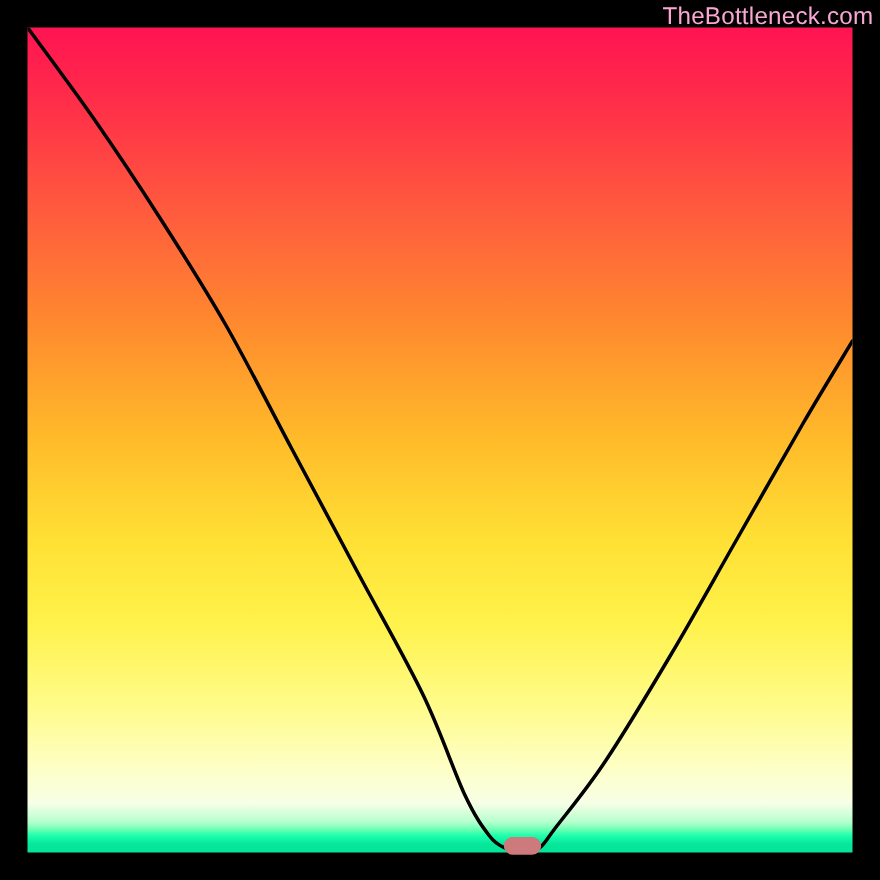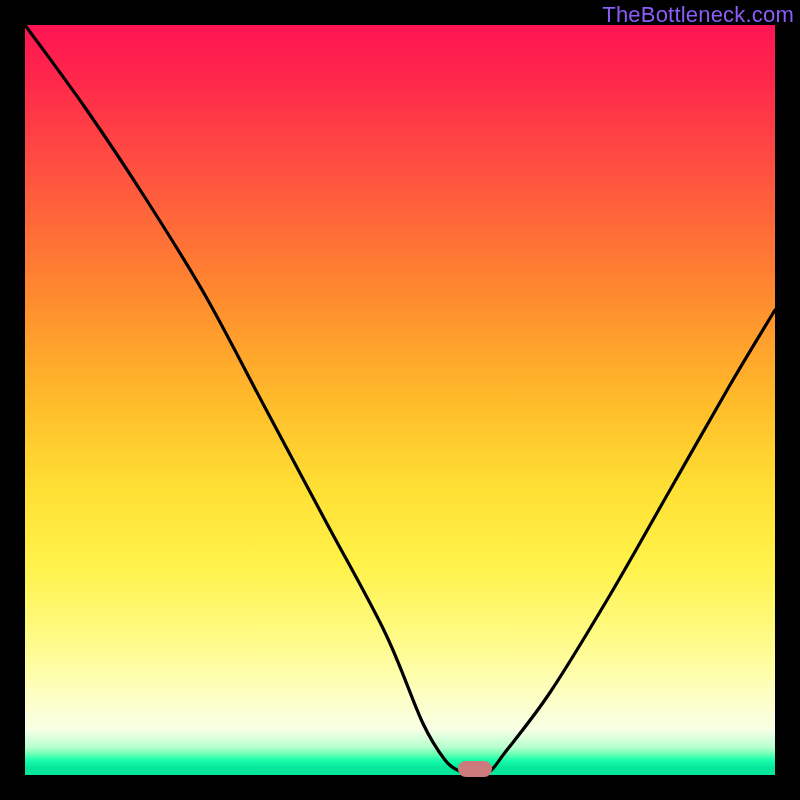--- a/index.html
+++ b/index.html
@@ -45,21 +45,21 @@
       #1affac 98%,
       #07e69a 99%,
       #05e69a 100%
     );
   }
 
   .watermark {
     position: absolute;
     top: 2px;
     right: 6px;
-    color: #8b5cf6;
+    color: #f9a8d4;
     font-size: 22px;
     font-weight: 500;
     letter-spacing: 0.2px;
     z-index: 10;
     user-select: none;
   }
 
   svg.curve {
     position: absolute;
     left: 0;

